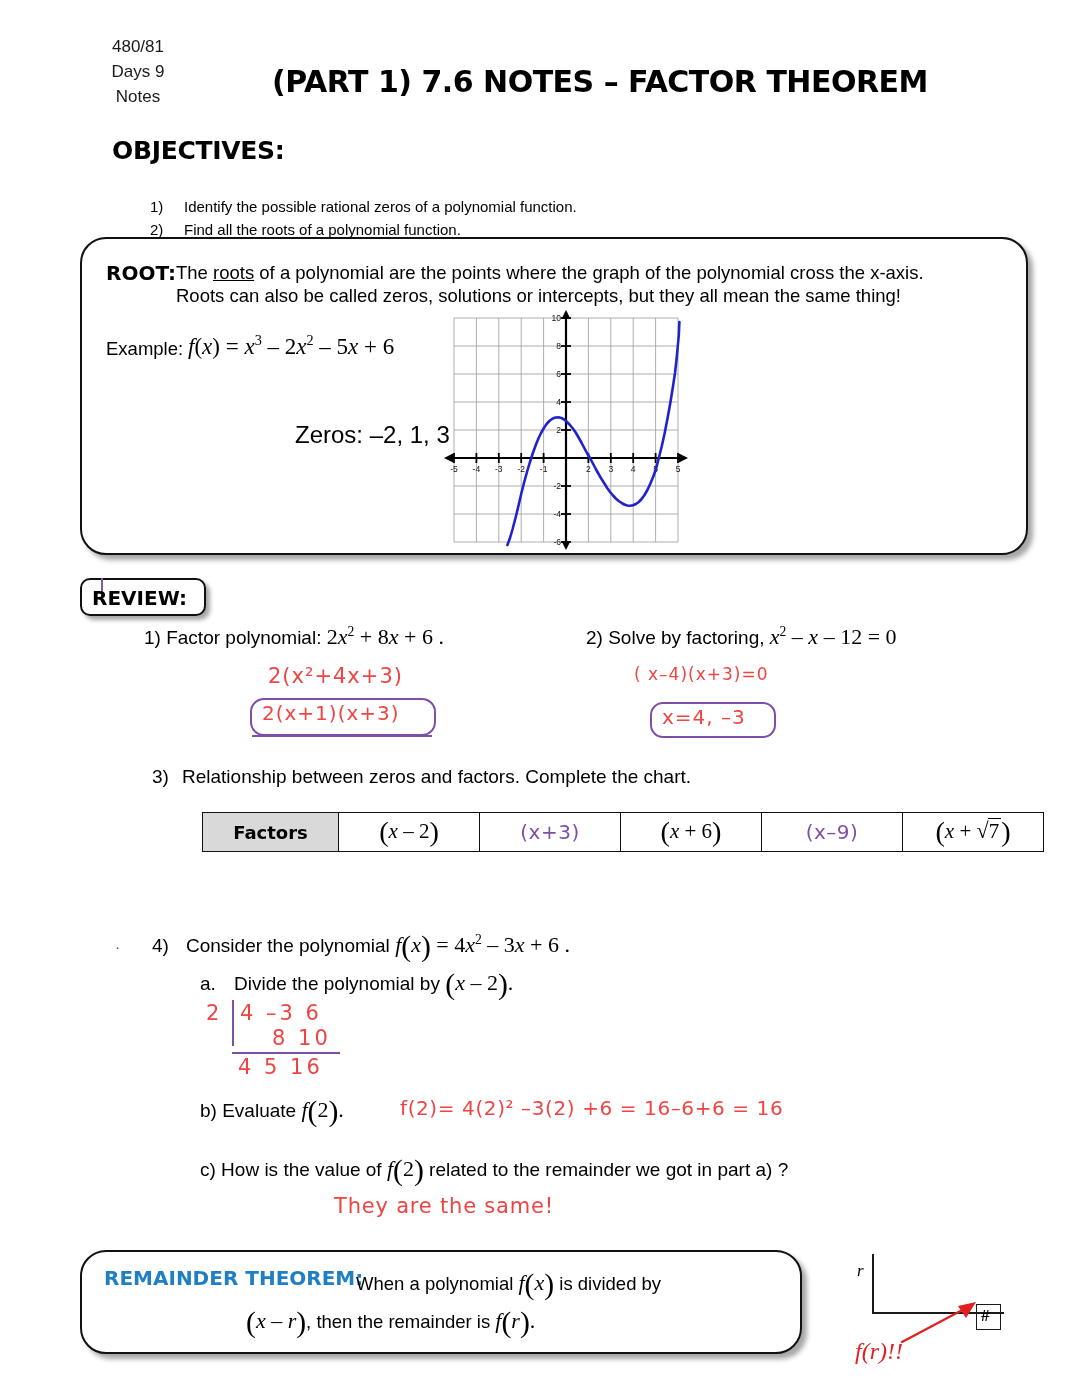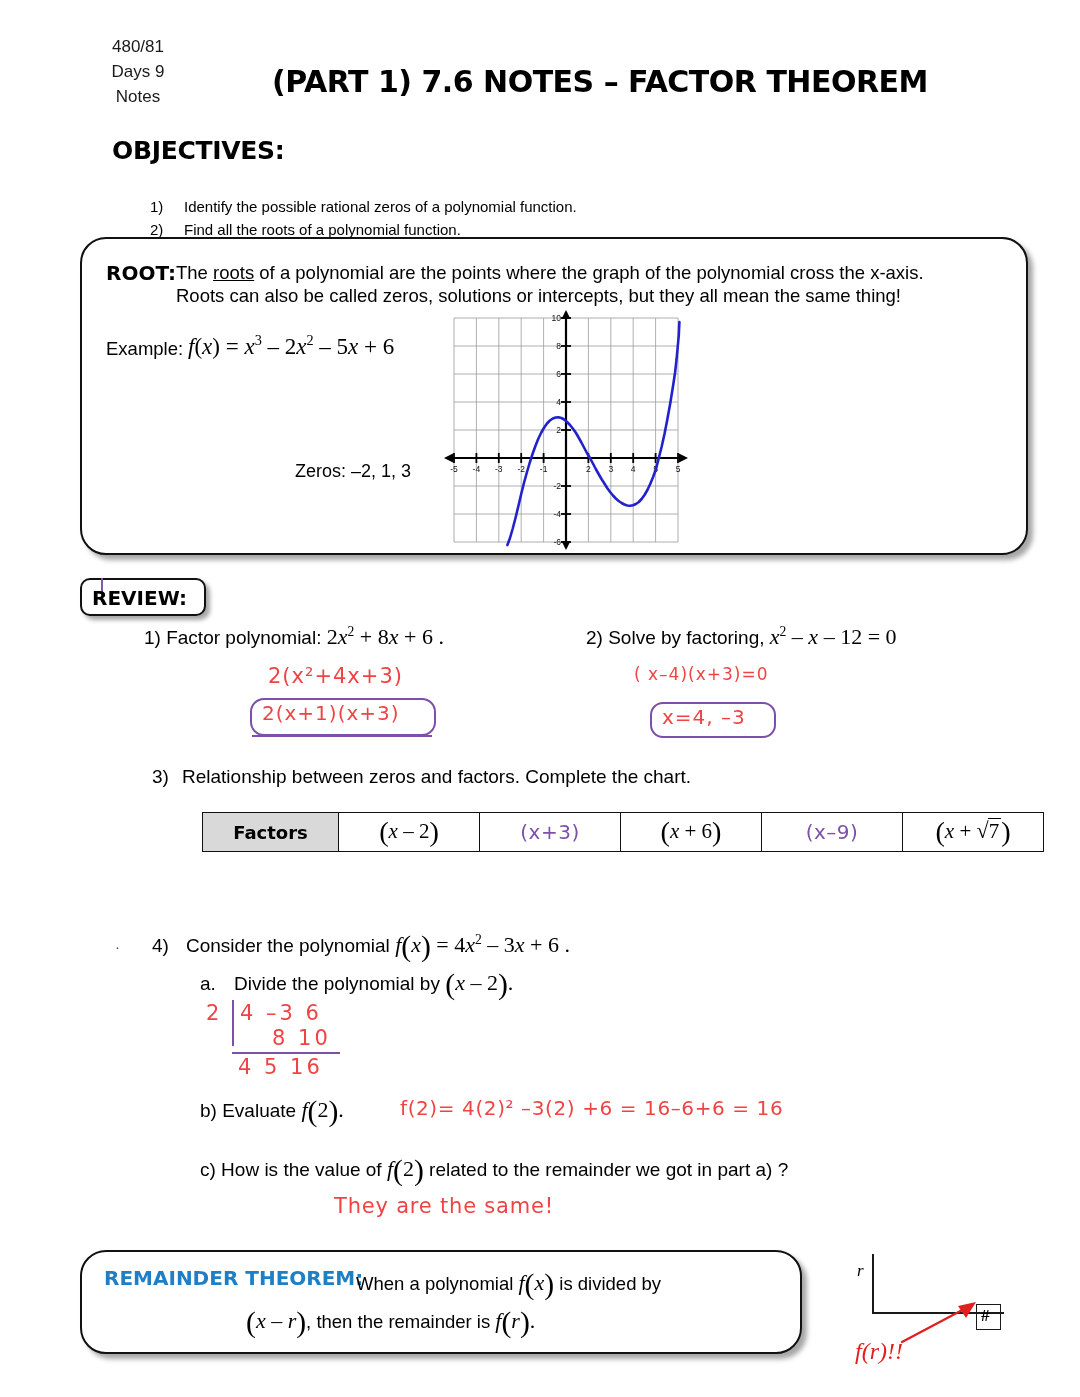--- a/index.html
+++ b/index.html
@@ -66,21 +66,21 @@
   #root-def-line2 { left: 176px; top: 285px; font-size: 18.5px; }
   .u { text-decoration: underline; }
   .it { font-style: italic; }
 
   #example-label { left: 106px; top: 338px; font-size: 18.5px; }
   #example-fx {
     left: 188px; top: 332px;
     font-family: "Liberation Serif", serif;
     font-size: 23px;
   }
-  #zeros-label { left: 295px; top: 421px; font-size: 18px; margin-top: 40px; }
+  #zeros-label { left: 295px; top: 421px; font-size: 24px; }
 
   
   #graph-figure { left: 444px; top: 310px; width: 244px; height: 240px; }
   #graph-figure svg { display: block; }
 
   
   #review-box {
     left: 80px; top: 578px; width: 126px; height: 38px;
     border: 2px solid #111; border-radius: 10px;
     background: #fff; box-shadow: 4px 4px 4px rgba(0,0,0,0.35);

